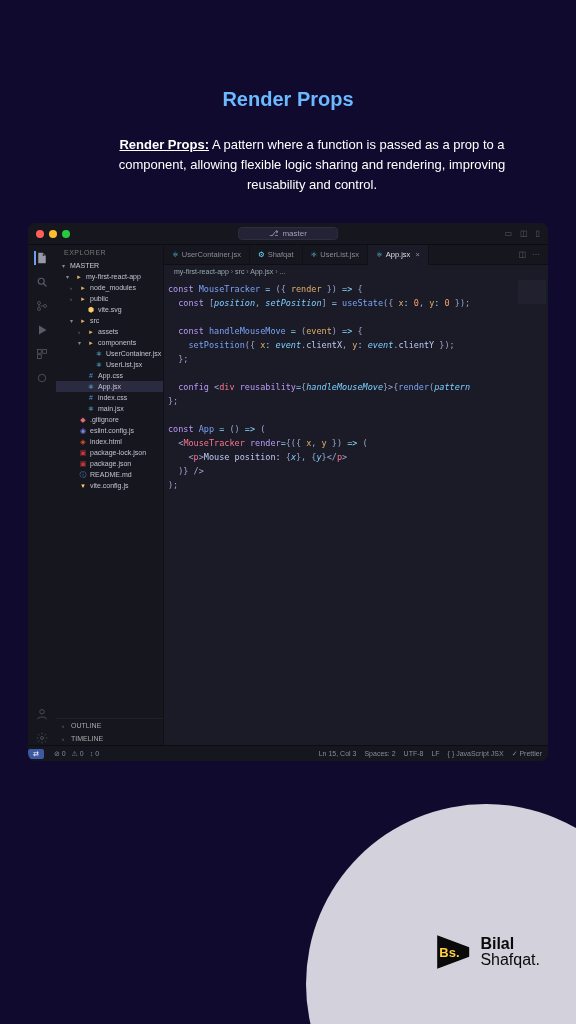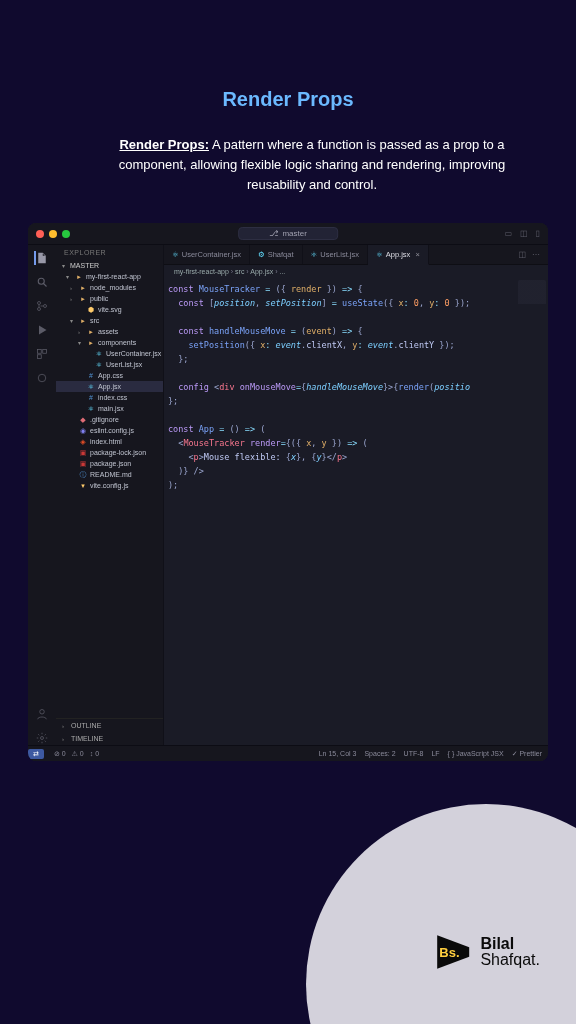--- a/index.html
+++ b/index.html
@@ -404,26 +404,26 @@
       </div>
       <div class="crumbs" id="crumbs"><span>my-first-react-app</span> › <span>src</span> › <span>App.jsx</span> › <span>...</span></div>
       <div class="editor-wrap">
         <div class="code" id="code"><span class="c-kw">const </span><span class="c-fn">MouseTracker</span><span class="c-plain"> </span><span class="c-op">=</span><span class="c-plain"> </span><span class="c-punc">({ </span><span class="c-param">render</span><span class="c-punc"> }) </span><span class="c-op">=&gt;</span><span class="c-punc"> {</span>
 <span class="">  </span><span class="c-kw">const </span><span class="c-punc">[</span><span class="c-var">position</span><span class="c-punc">, </span><span class="c-var">setPosition</span><span class="c-punc">] </span><span class="c-op">=</span><span class="c-plain"> </span><span class="c-fn">useState</span><span class="c-punc">({ </span><span class="c-param">x</span><span class="c-op">: </span><span class="c-num">0</span><span class="c-punc">, </span><span class="c-param">y</span><span class="c-op">: </span><span class="c-num">0</span><span class="c-punc"> });</span>
 <span class=""></span>
 <span class="">  </span><span class="c-kw">const </span><span class="c-fn">handleMouseMove</span><span class="c-plain"> </span><span class="c-op">=</span><span class="c-plain"> </span><span class="c-punc">(</span><span class="c-param">event</span><span class="c-punc">) </span><span class="c-op">=&gt;</span><span class="c-punc"> {</span>
 <span class="">    </span><span class="c-fn">setPosition</span><span class="c-punc">({ </span><span class="c-param">x</span><span class="c-op">: </span><span class="c-var">event</span><span class="c-punc">.</span><span class="c-plain">clientX</span><span class="c-punc">, </span><span class="c-param">y</span><span class="c-op">: </span><span class="c-var">event</span><span class="c-punc">.</span><span class="c-plain">clientY</span><span class="c-punc"> });</span>
 <span class="">  </span><span class="c-punc">};</span>
 <span class=""></span>
-<span class="">  </span><span class="c-kw">config </span><span class="c-punc">&lt;</span><span class="c-tag">div </span><span class="c-attr">onMouseMove</span><span class="c-op">=</span><span class="c-punc">{</span><span class="c-var">handleMouseMove</span><span class="c-punc">}&gt;{</span><span class="c-fn">render</span><span class="c-punc">(</span><span class="c-var">positio</span>
+<span class="">  </span><span class="c-kw">config </span><span class="c-punc">&lt;</span><span class="c-tag">div </span><span class="c-attr">reusability</span><span class="c-op">=</span><span class="c-punc">{</span><span class="c-var">handleMouseMove</span><span class="c-punc">}&gt;{</span><span class="c-fn">render</span><span class="c-punc">(</span><span class="c-var">pattern</span>
 <span class="c-punc">};</span>
 <span class=""></span>
 <span class="c-kw">const </span><span class="c-fn">App</span><span class="c-plain"> </span><span class="c-op">=</span><span class="c-plain"> </span><span class="c-punc">() </span><span class="c-op">=&gt;</span><span class="c-punc"> (</span>
 <span class="">  </span><span class="c-punc">&lt;</span><span class="c-tag">MouseTracker </span><span class="c-attr">render</span><span class="c-op">=</span><span class="c-punc">{({ </span><span class="c-param">x</span><span class="c-punc">, </span><span class="c-param">y</span><span class="c-punc"> }) </span><span class="c-op">=&gt;</span><span class="c-punc"> (</span>
-<span class="">    </span><span class="c-punc">&lt;</span><span class="c-tag">p</span><span class="c-punc">&gt;</span><span class="c-plain">Mouse flexible: </span><span class="c-punc">{</span><span class="c-var">x</span><span class="c-punc">}, {</span><span class="c-var">y</span><span class="c-punc">}&lt;/</span><span class="c-tag">p</span><span class="c-punc">&gt;</span>
+<span class="">    </span><span class="c-punc">&lt;</span><span class="c-tag">p</span><span class="c-punc">&gt;</span><span class="c-plain">Mouse position: </span><span class="c-punc">{</span><span class="c-var">x</span><span class="c-punc">}, {</span><span class="c-var">y</span><span class="c-punc">}&lt;/</span><span class="c-tag">p</span><span class="c-punc">&gt;</span>
 <span class="">  </span><span class="c-punc">)} /&gt;</span>
 <span class="c-punc">);</span>
 </div>
         <div class="minimap"></div>
       </div>
     </div>
   </div>
 
   <div class="statusbar">
     <div class="left">

